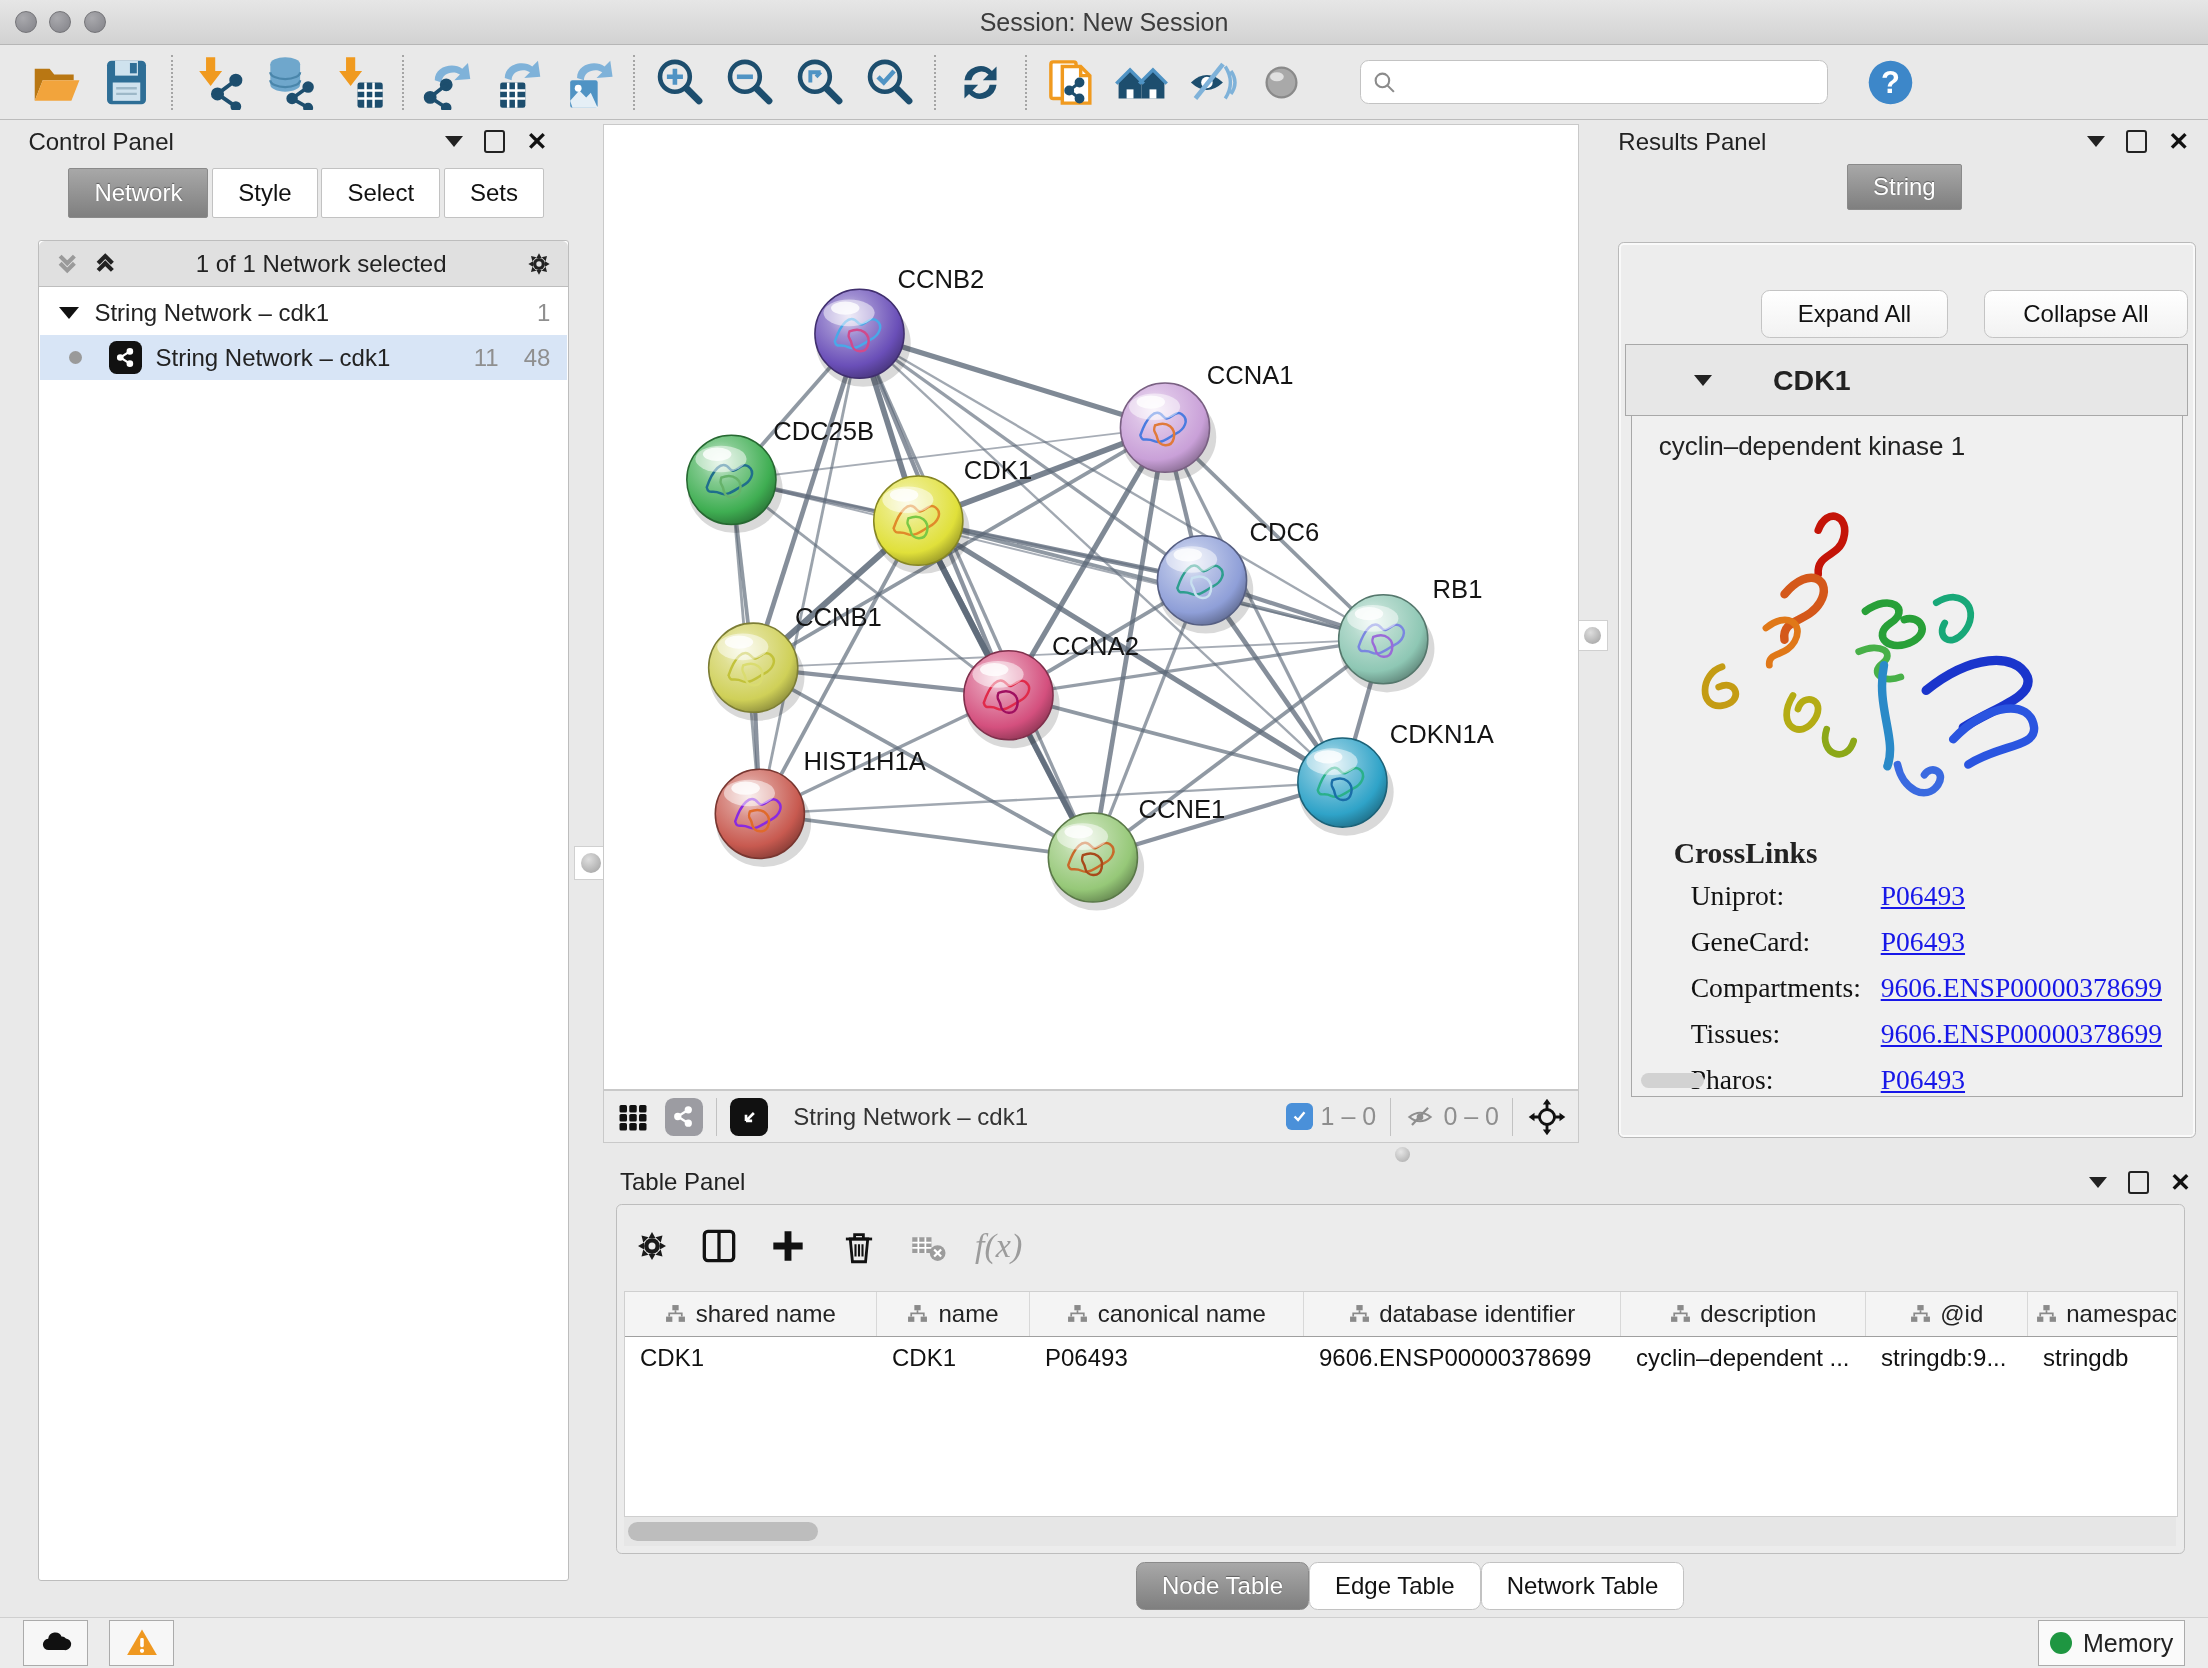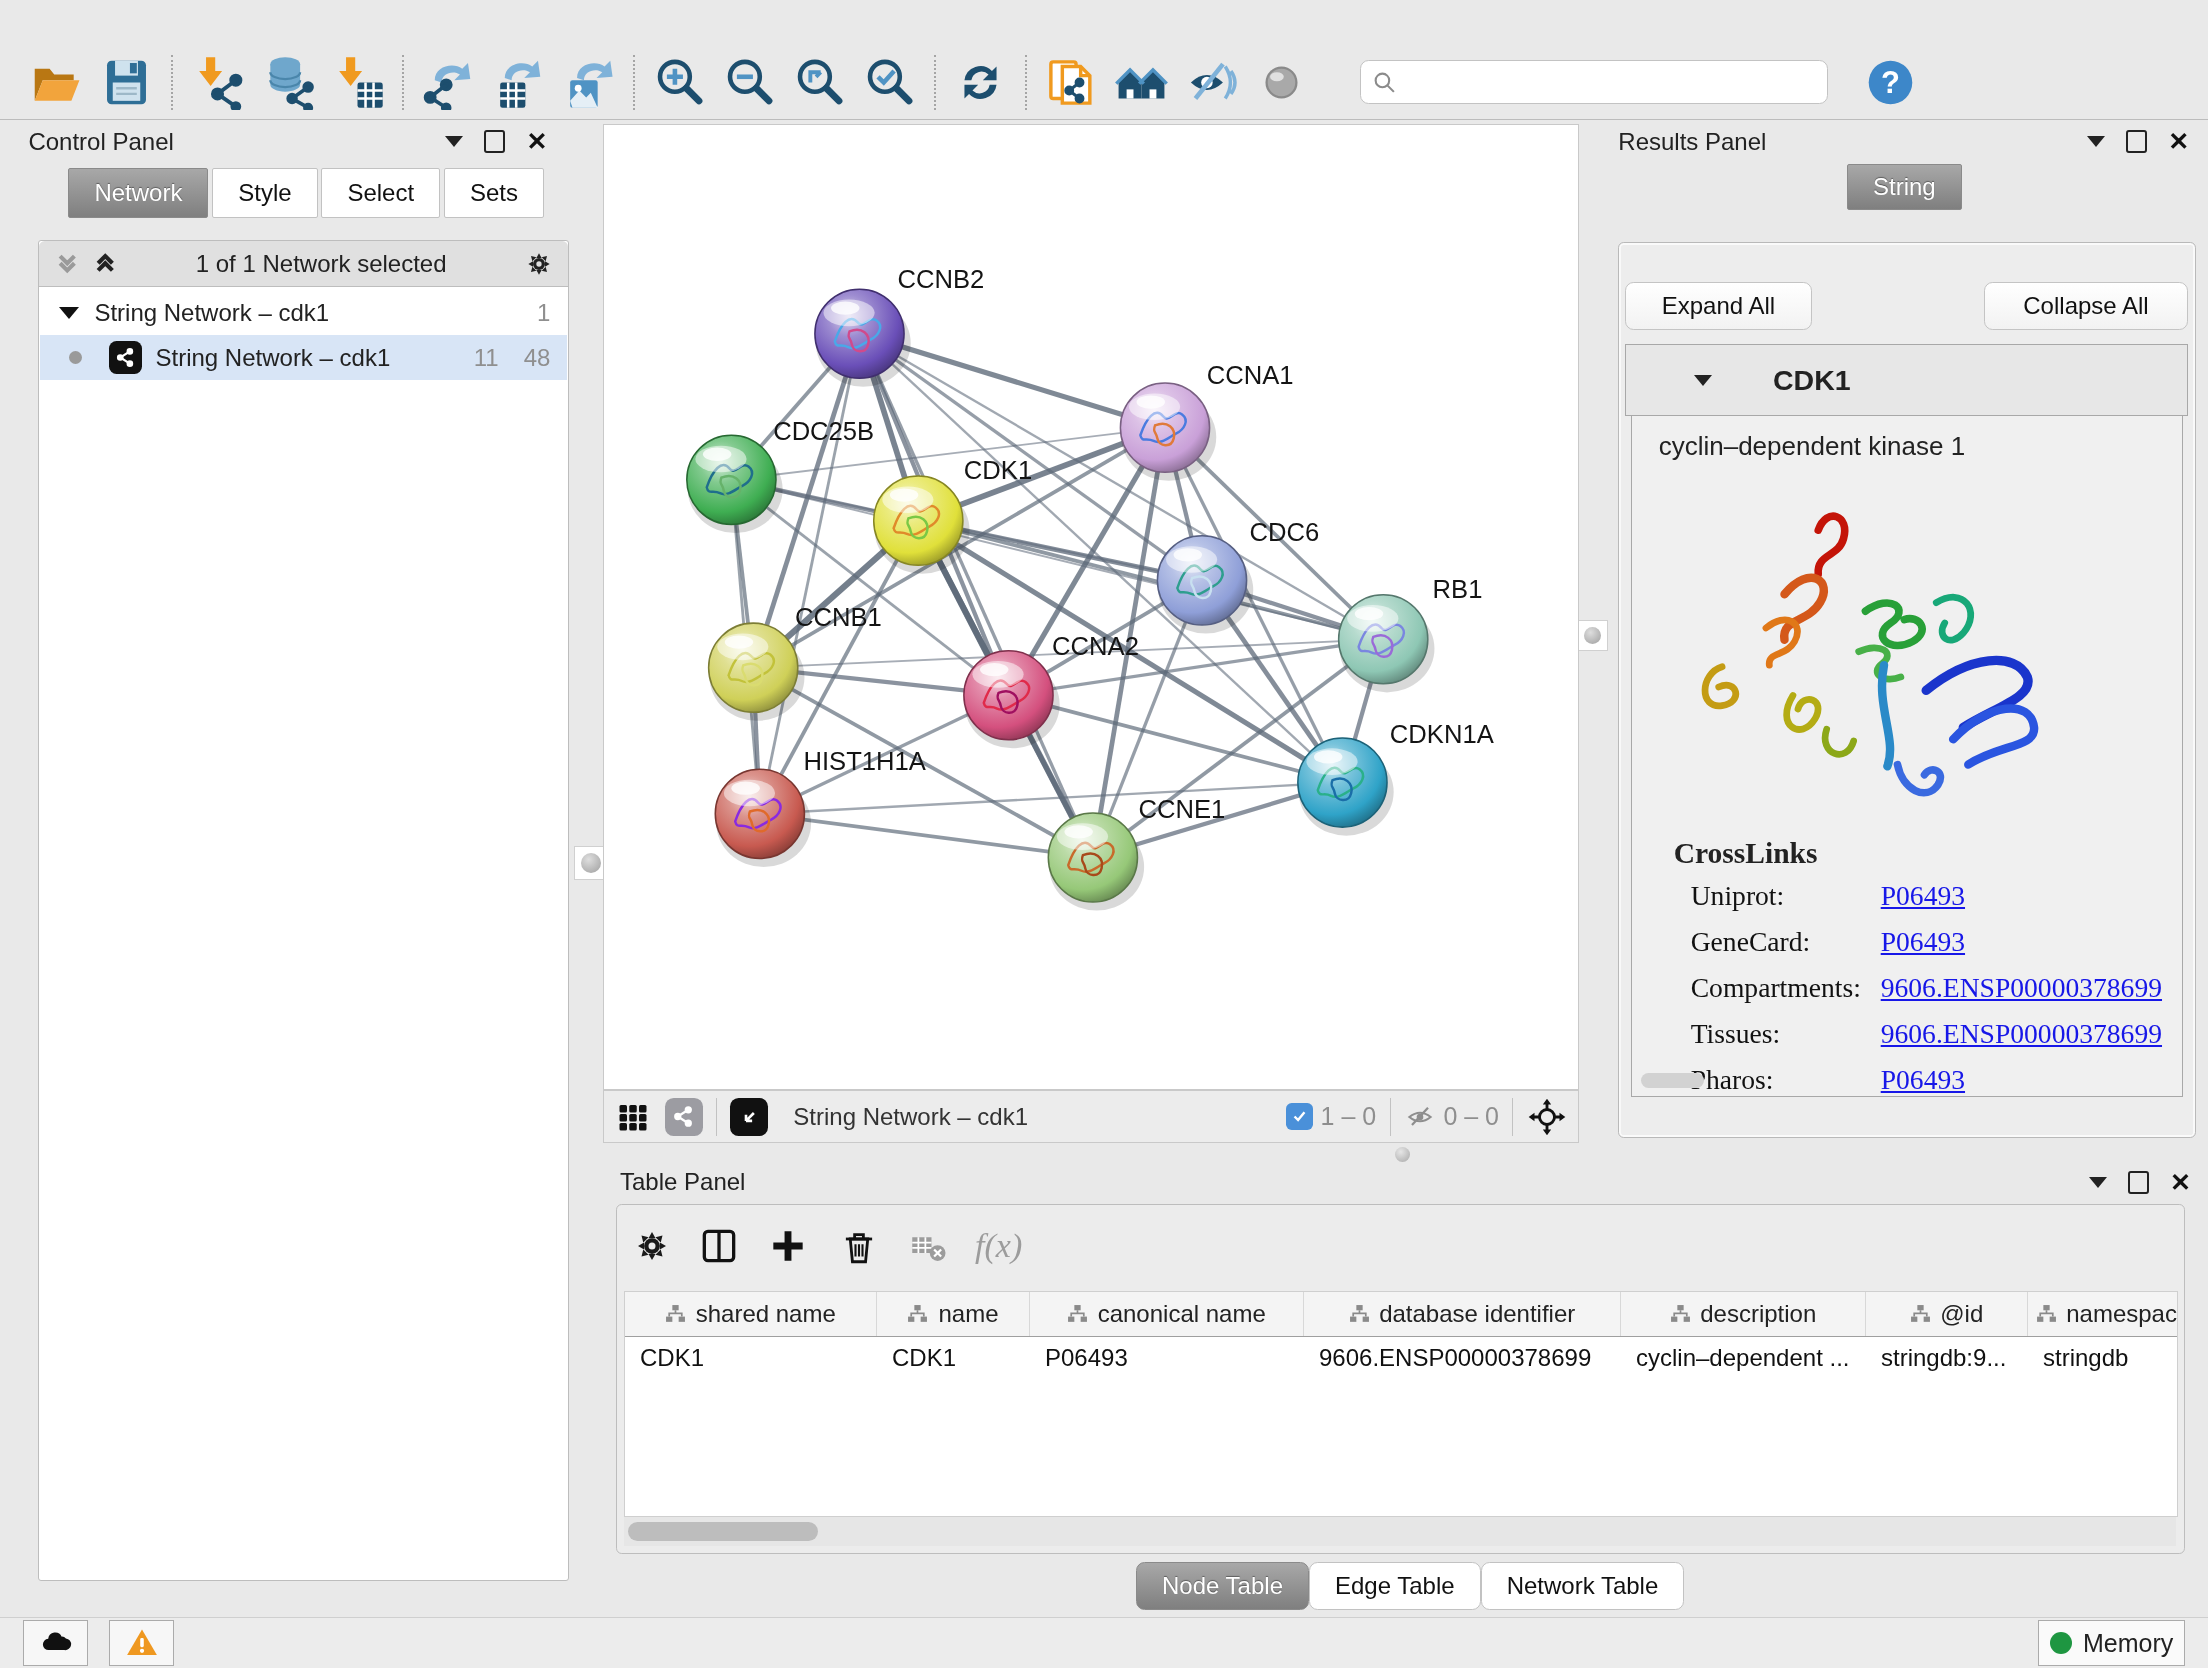--- a/index.html
+++ b/index.html
@@ -92,20 +92,26 @@
   .membtn{margin-left:auto;width:145px;height:44px;background:#fafafa;border:1.9px solid #ababab;
     display:flex;align-items:center;justify-content:center;gap:11.4px;font-size:25px;}
   .memdot{width:22px;height:22px;border-radius:50%;background:#1e9641;}
   .chev{stroke-width:3.5;fill:none;}
 </style>
 </head>
 <body>
 
 <div id="app">
 
+  <div class="abs titlebar">
+    <div class="tlight" style="left:15px"></div>
+    <div class="tlight" style="left:49px"></div>
+    <div class="tlight" style="left:84px"></div>
+    <div class="wintitle">Session: New Session</div>
+  </div>
 
   <div class="abs toolbar">
     <div class="tbtn">
       <svg class="ti" viewBox="0 0 48 48">
         <path d="M5 12h13l4 5h17v5H12L5 40z" fill="#b97713"></path>
         <path d="M12 22h32l-7 18H5z" fill="#f2a43c"></path>
       </svg>
     </div>
     <div class="tbtn">
       <svg class="ti" viewBox="0 0 48 48">
@@ -665,21 +671,21 @@
     <div class="abs pctl" style="left:13.3px;top:3.8px;width:571px;">
       <span class="ptitle">Results Panel</span>
       <span style="margin-left:auto" class="pctl">
         <span class="tri"></span>
         <span class="sq"></span>
         <span class="xx">✕</span>
       </span>
     </div>
     <div class="tab active abs" style="left:242px;top:40px;height:44px">String</div>
     <div class="rbox">
-      <div class="abs" style="left:5.7px;top:16px;width:563px;height:93px;border-bottom:1px solid #b9b9b9;display:flex;align-items:center;justify-content:space-between;gap:36px;">
+      <div class="abs" style="left:5.7px;top:24px;width:563px;height:93px;border-bottom:1px solid #b9b9b9;display:flex;align-items:center;justify-content:flex-end;gap:36px;">
         <div class="btn" style="width:185px;height:46px">Expand All</div>
         <div class="btn" style="width:202px;height:46px">Collapse All</div>
       </div>
       <div class="sechdr">
         <span class="tri" style="margin-left:68px"></span>
         <span style="margin-left:61px;font-size:28.5px;font-weight:bold;">CDK1</span>
       </div>
       <div class="secbody">
         <div style="padding:15px 0 0 27px;font-size:26px;">cyclin–dependent kinase 1</div>
         <svg id="ribbonsvg" width="371" height="352" viewBox="0 0 440 400" style="display:block;margin:17px auto 0 53px;">

